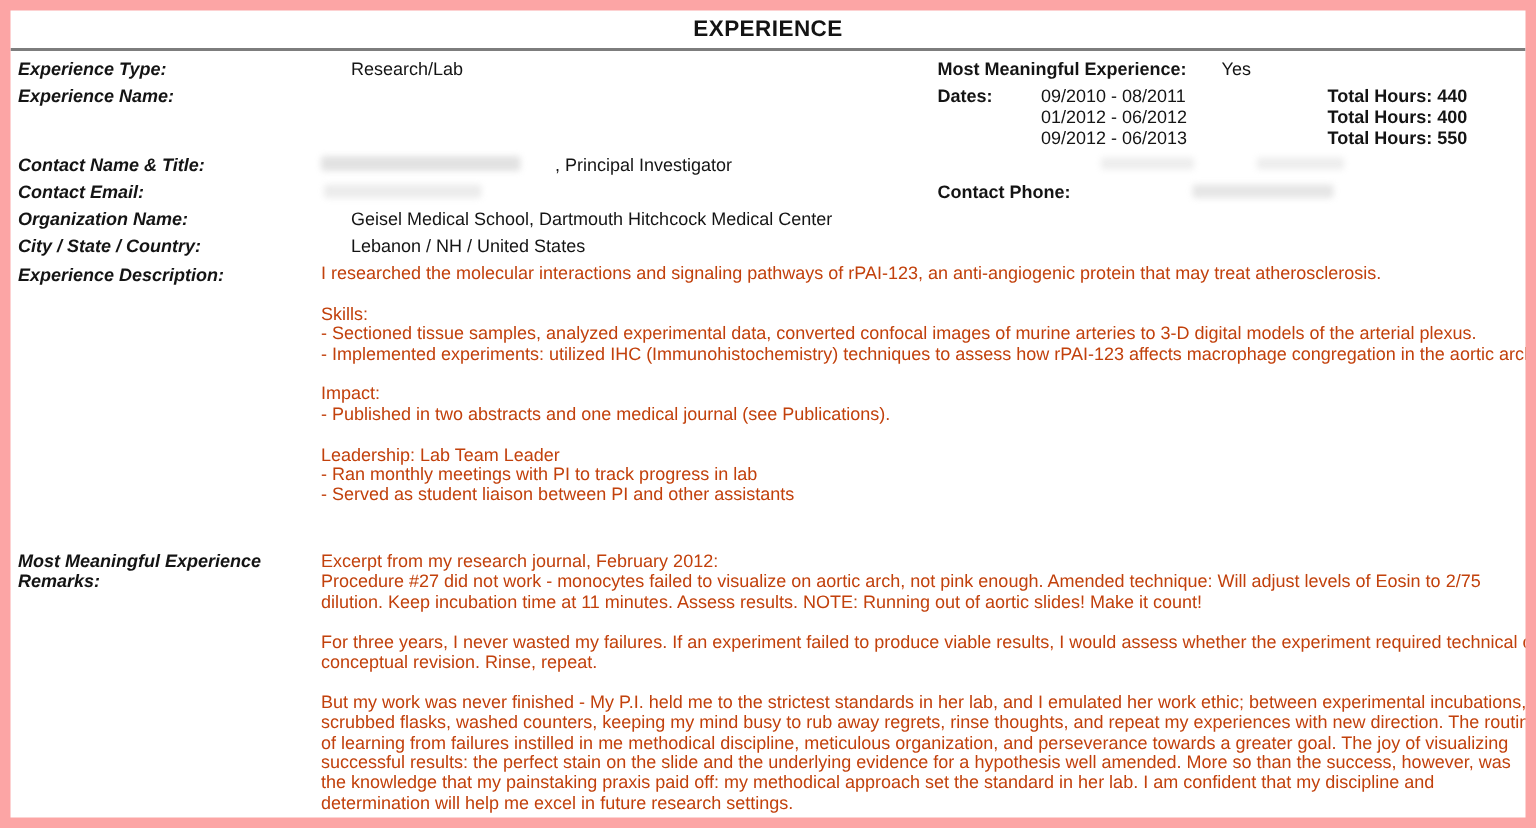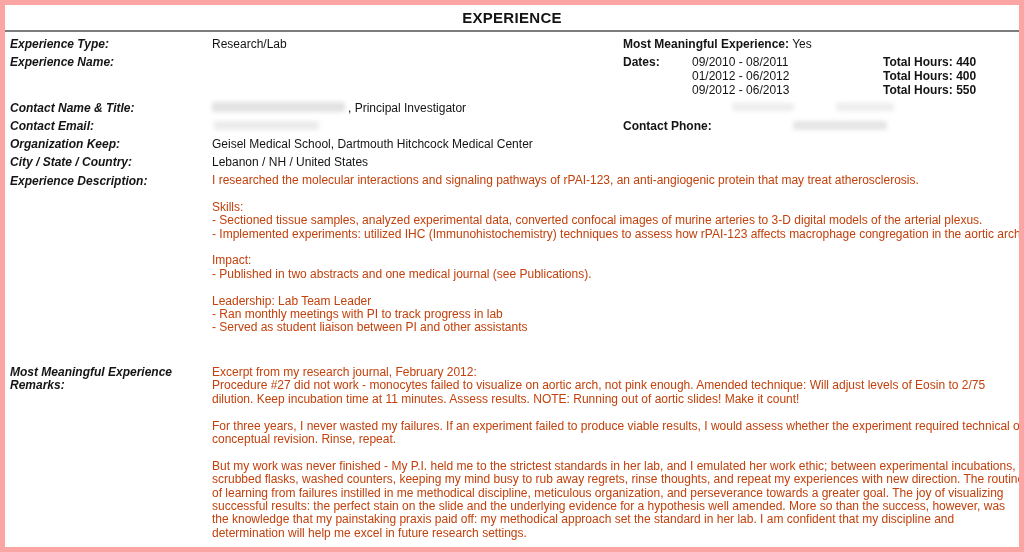--- a/index.html
+++ b/index.html
@@ -1,29 +1,29 @@
 <!DOCTYPE html>
 <html><head>
 <meta charset="utf-8">
 <style>
   html,body { margin:0; padding:0; background:#ffffff; }
   .page {
     position:relative;
     width:1024px; height:552px;
     box-sizing:border-box;
-    border:5px solid #fca5a5;
+    border:7px solid #fca5a5;
     background:#ffffff;
     font-family:"Liberation Sans", sans-serif;
     font-size:12px;
     color:#141414;
     overflow:hidden;
   }
   .abs { position:absolute; }
   .lbl { font-weight:bold; white-space:nowrap; }
-  .val { white-space:nowrap; }
+  .val { white-space:nowrap;margin-left:20px; }
   .title {
     top:4px; left:0; width:100%;
     text-align:center;
     font-weight:bold;
     font-size:15px;
     letter-spacing:.3px;
   }
   .title-rule { top:25px; left:0; width:100%; height:2px; background:#7d7d7d; }
   .para {
     white-space:pre-line;
@@ -93,21 +93,21 @@
   </div>
 
   <div class="abs redact" style="top:98px; left:727px; width:62px; height:8px; opacity:.28"></div>
   <div class="abs redact" style="top:98px; left:831px; width:58px; height:8px; opacity:.28"></div>
 
   <div class="abs lbl label-col" style="top:114px">Contact Email:</div>
   <div class="abs redact" style="top:116px; left:209px; width:105px; height:9px; opacity:.3"></div>
   <div class="abs lbl" style="top:114px; left:618px">Contact Phone:</div>
   <div class="abs redact" style="top:116px; left:788px; width:94px; height:9px; opacity:.4"></div>
 
-  <div class="abs lbl label-col" style="top:132px">Organization Keep:</div>
+  <div class="abs lbl label-col" style="top:132px">Organization Name:</div>
   <div class="abs val value-col" style="top:132px">Geisel Medical School, Dartmouth Hitchcock Medical Center</div>
 
   <div class="abs lbl label-col" style="top:150px">City / State / Country:</div>
   <div class="abs val value-col" style="top:150px">Lebanon / NH / United States</div>
 
   <div class="abs lbl label-col" style="top:169px">Experience Description:</div>
   <div class="abs para value-col" style="top:169px">I researched the molecular interactions and signaling pathways of rPAI-123, an anti-angiogenic protein that may treat atherosclerosis.
 
 Skills:
 - Sectioned tissue samples, analyzed experimental data, converted confocal images of murine arteries to 3-D digital models of the arterial plexus.

